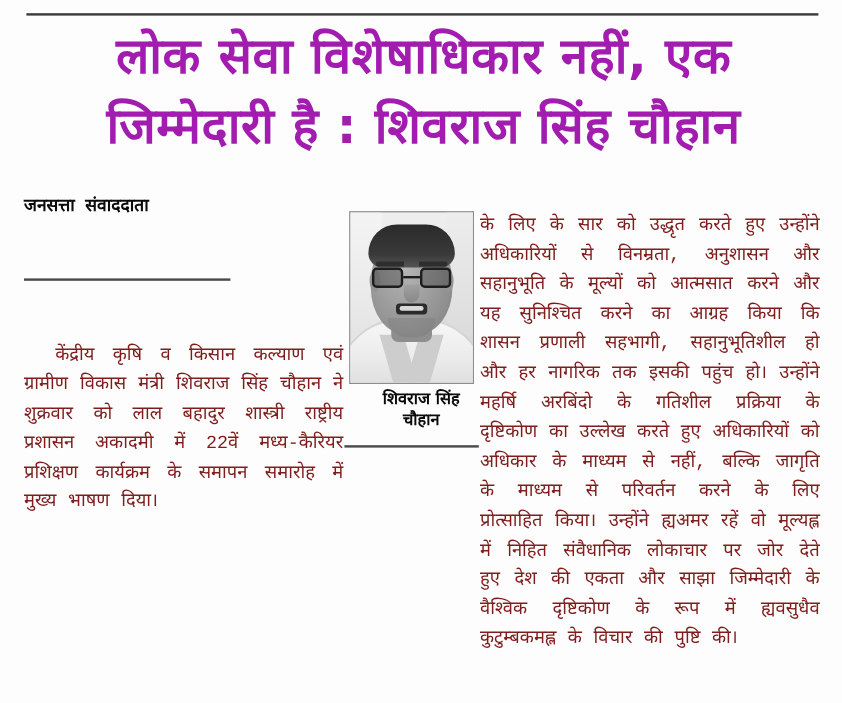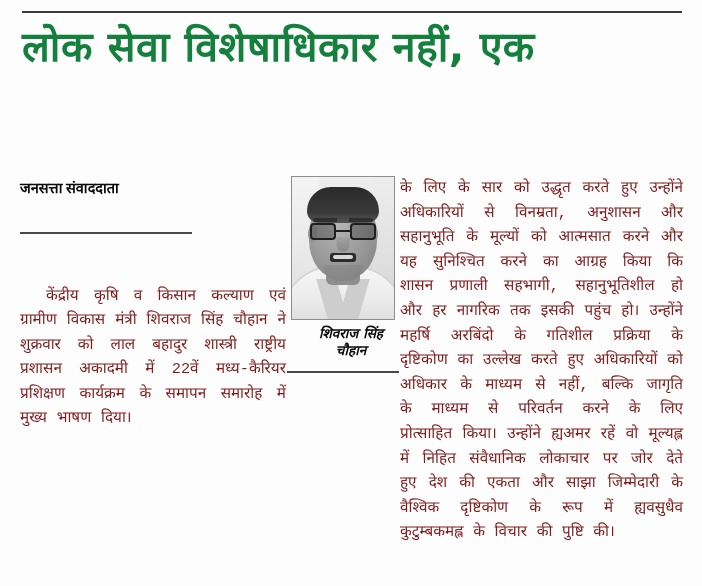--- a/index.html
+++ b/index.html
@@ -34,42 +34,42 @@
     height: 2px;
     background: #3a3a3a;
   }
 
   
   .headline {
     position: absolute;
     left: 22px;
     top: 18px;
     width: 662px;
-    text-align: left;
+    text-align: center;
     font-family: "DejaVu Sans", "Liberation Sans", sans-serif;
     font-weight: bold;
-    color: #15803d;
+    color: #a21caf;
     letter-spacing: -0.2px;
   }
   .headline-line {
     display: block;
     font-size: 41px;
     line-height: 58px;
     white-space: nowrap;
   }
   .headline-line.l1 { letter-spacing: 0.5px; }
   .headline-line.l2 { letter-spacing: 0.5px; }
 
   
   .byline {
     position: absolute;
     left: 20px;
-    top: 178px;
+    top: 163px;
     width: 180px;
-    font-family: Liberation Serif, serif;
+    font-family: Liberation Mono, monospace;
   }
   .byline-agency {
     display: block;
     font-size: 14.5px;
     font-weight: bold;
     line-height: 20px;
     color: #0b0b0b;
   }
   .byline-place {
     display: block;
@@ -117,21 +117,20 @@
   #col-2 p {
     line-height: 24.6px;
   }
 
   
   .photo-block {
     position: absolute;
     left: 291px;
     top: 176px;
     width: 120px;
-    font-style: italic;
   }
   .photo-frame {
     width: 104px;
     height: 144px;
     border: 1px solid #8d8d8d;
     box-sizing: border-box;
     overflow: hidden;
     position: relative;
     background: #d7d7d7;
     filter: grayscale(100%);
@@ -263,20 +262,21 @@
 </style>
 </head>
 <body>
 
 <div id="clipping">
 
   <div class="top-rule"></div>
 
   <div class="headline">
     <span class="headline-line l1">लोक सेवा विशेषाधिकार नहीं, एक</span>
+    <span class="headline-line l2">जिम्मेदारी है : शिवराज सिंह चौहान</span>
   </div>
 
   <div class="byline">
     <span class="byline-agency">जनसत्ता संवाददाता</span>
   </div>
   <div class="byline-rule"></div>
 
   <div class="photo-block">
     <div class="photo-frame">
       <div class="ph-bg"></div>

